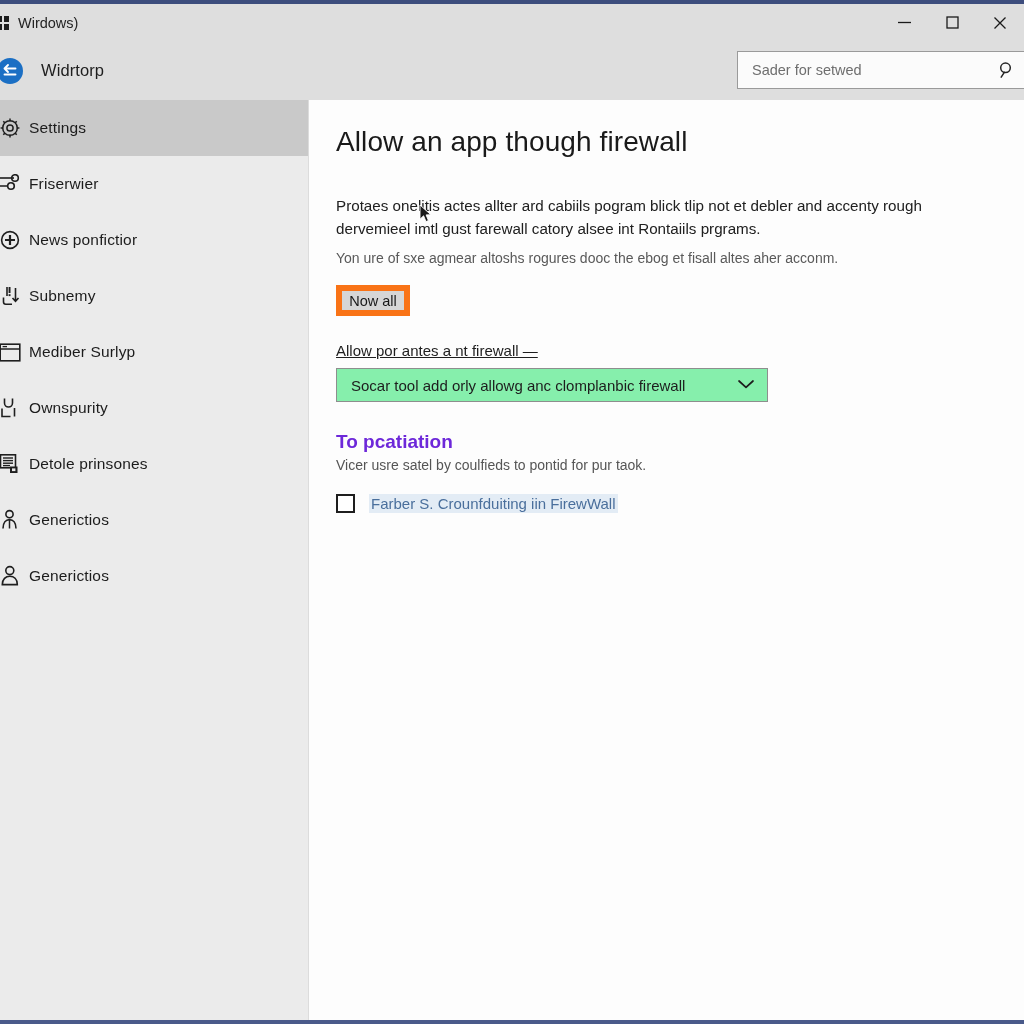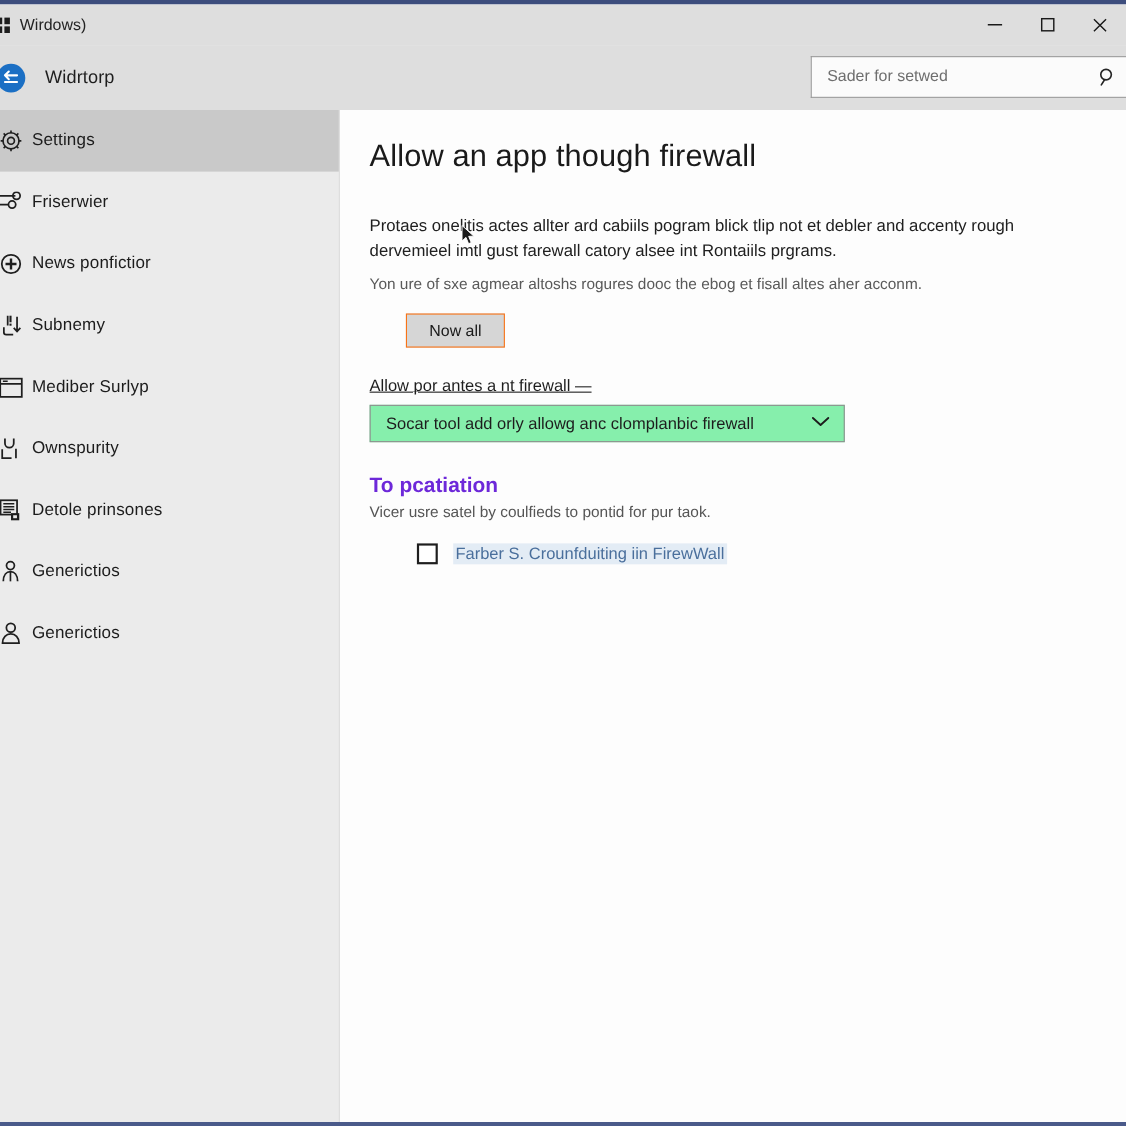--- a/index.html
+++ b/index.html
@@ -187,30 +187,29 @@
   }
   #sub-paragraph {
     margin: 8px 0 0 0;
     font-size: 14px;
     line-height: 1.45;
     color: #595959;
     max-width: 600px;
   }
   #now-all-button {
     margin-top: 17px;
-    width: 90px;
+    width: 74px;
     height: 31px;
     background: #d6d6d6;
-    border: 1px solid #f97316;
+    border: 6px solid #f97316;
     font-family: "Liberation Sans", sans-serif;
     font-size: 14.5px;
     color: #181818;
     cursor: default;
     padding: 0;
-    margin-left: 33px;
   }
   #dropdown-label {
     margin: 26px 0 0 0;
     font-size: 15px;
     color: #1e1e1e;
     text-decoration: underline;
   }
   #dropdown {
     margin-top: 9px;
     width: 432px;
@@ -237,21 +236,20 @@
   }
   #section-desc {
     margin: 4px 0 0 0;
     font-size: 14px;
     color: #555555;
   }
   #checkbox-row {
     margin-top: 21px;
     display: flex;
     align-items: center;
-    margin-left: 43px;
   }
   #checkbox-box {
     width: 19px;
     height: 19px;
     box-sizing: border-box;
     border: 2px solid #1e1e1e;
     background: #ffffff;
     flex: none;
   }
   #checkbox-link {

